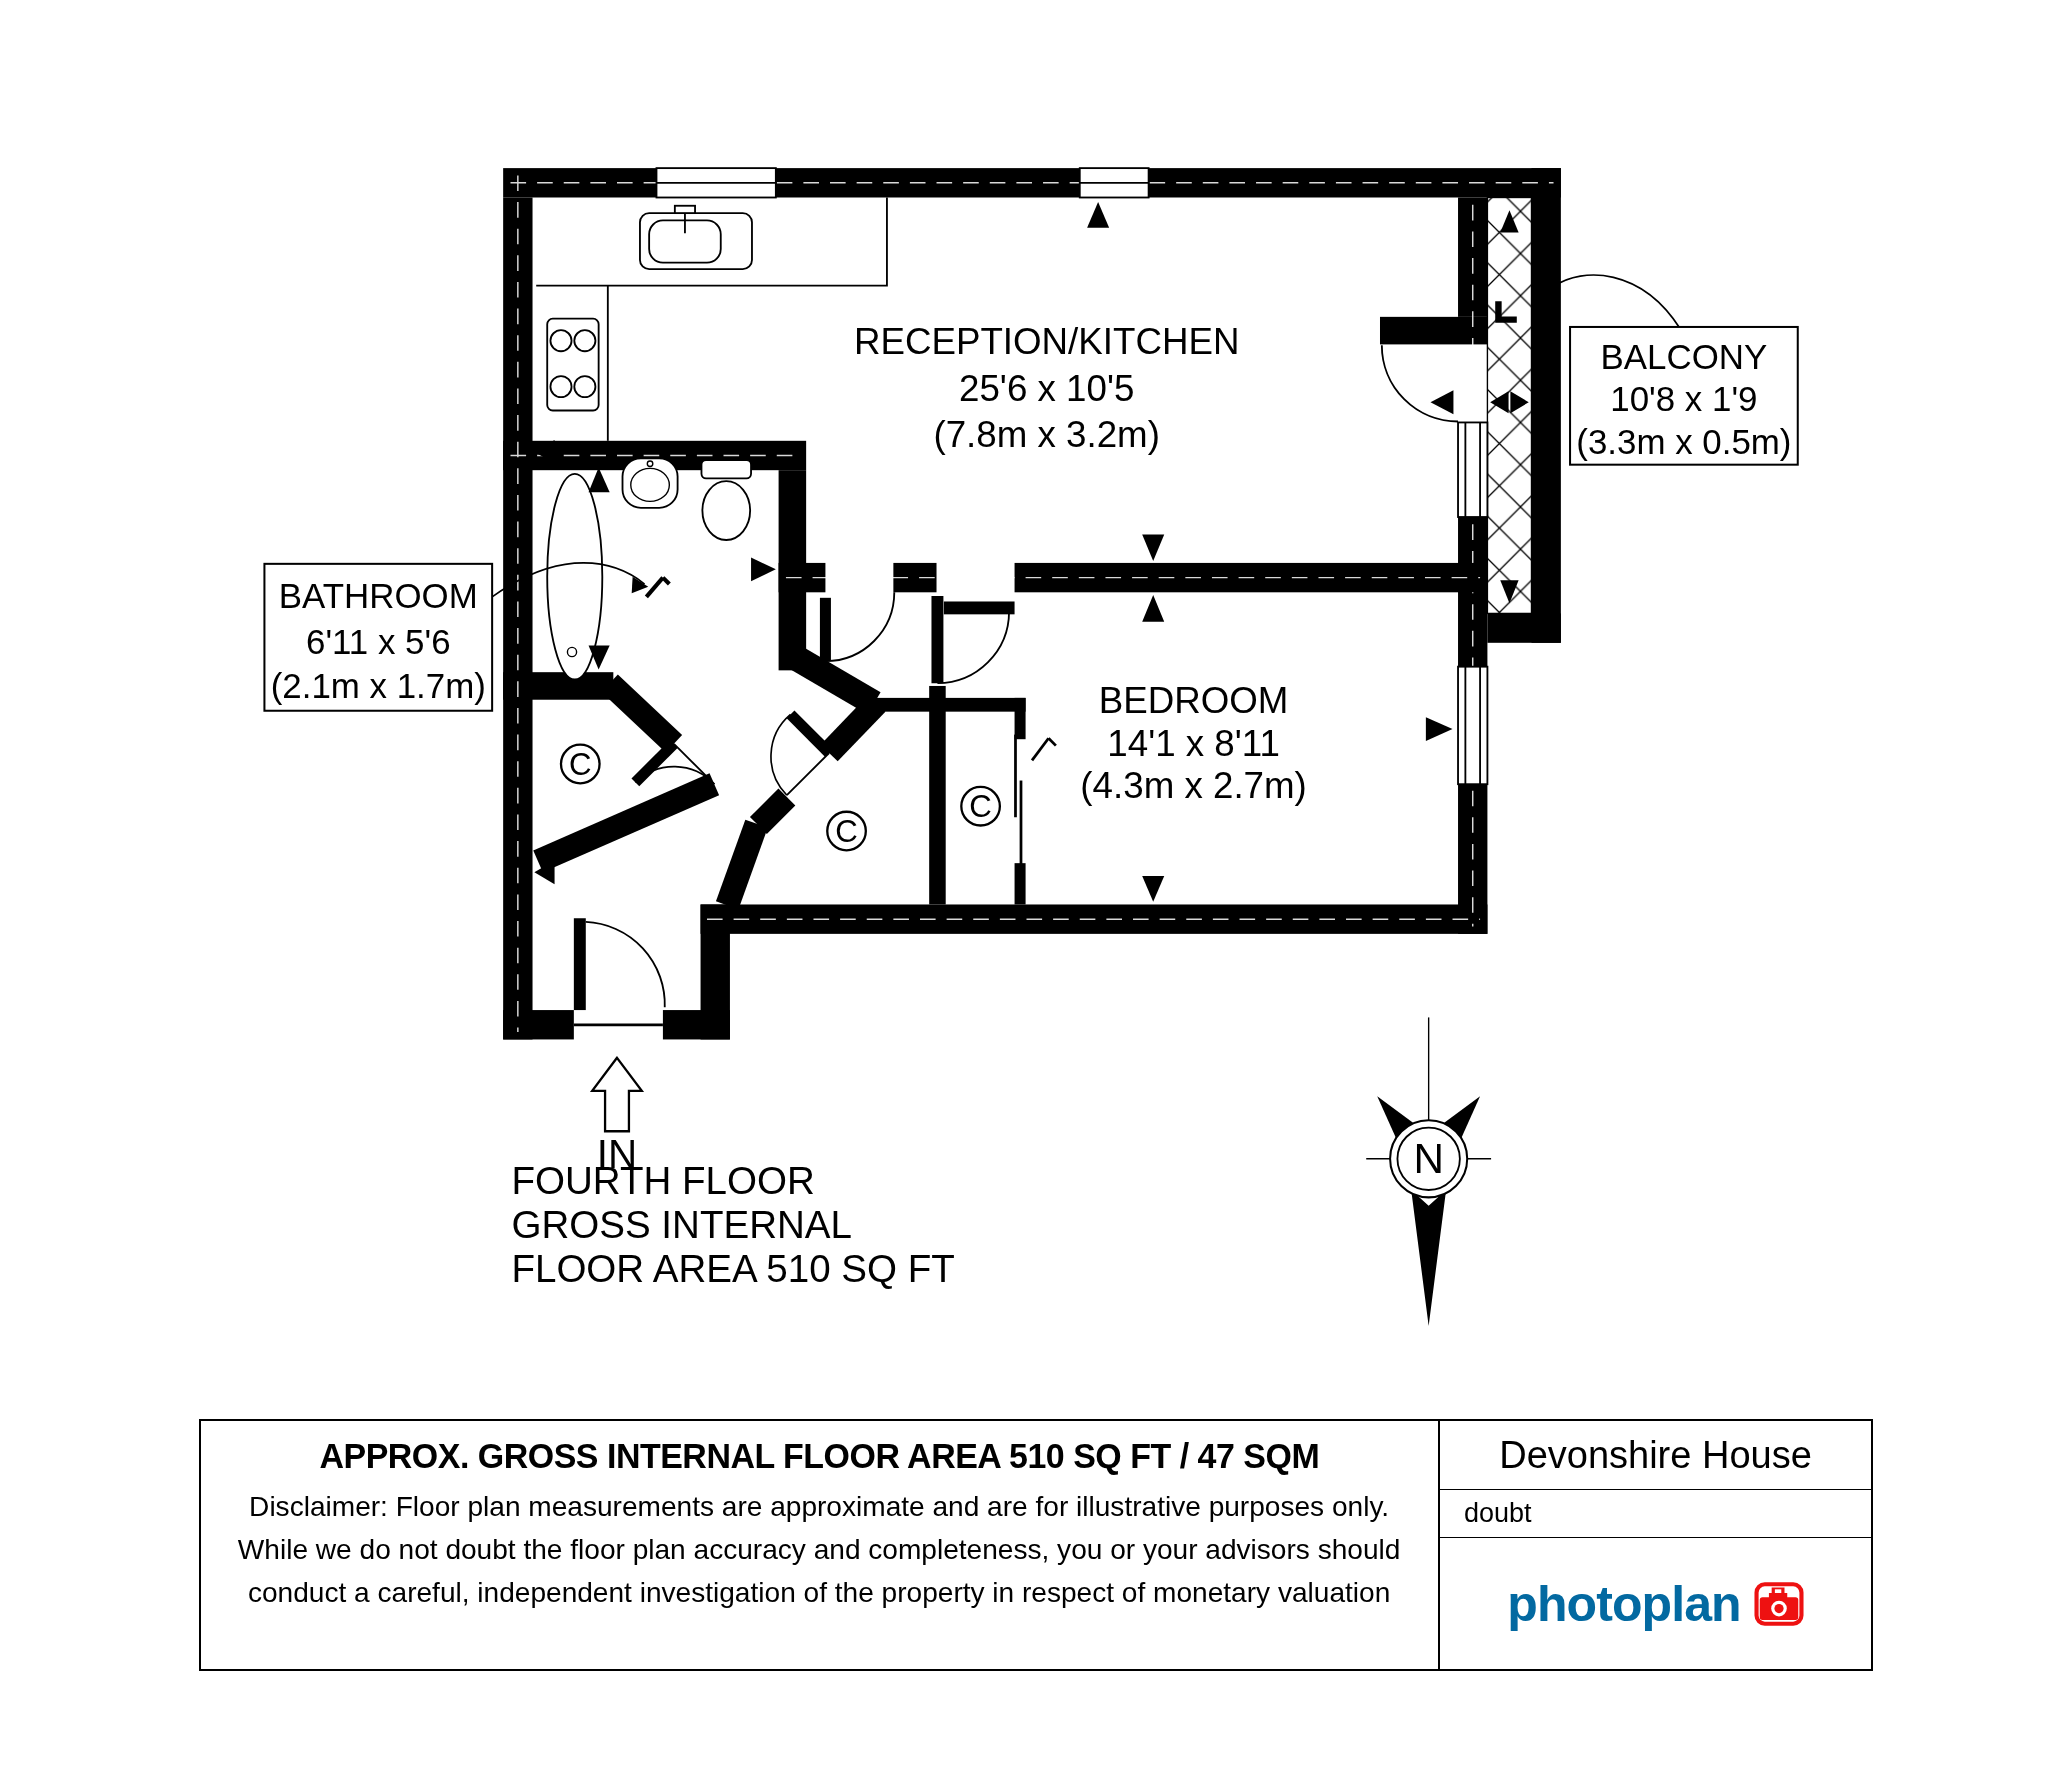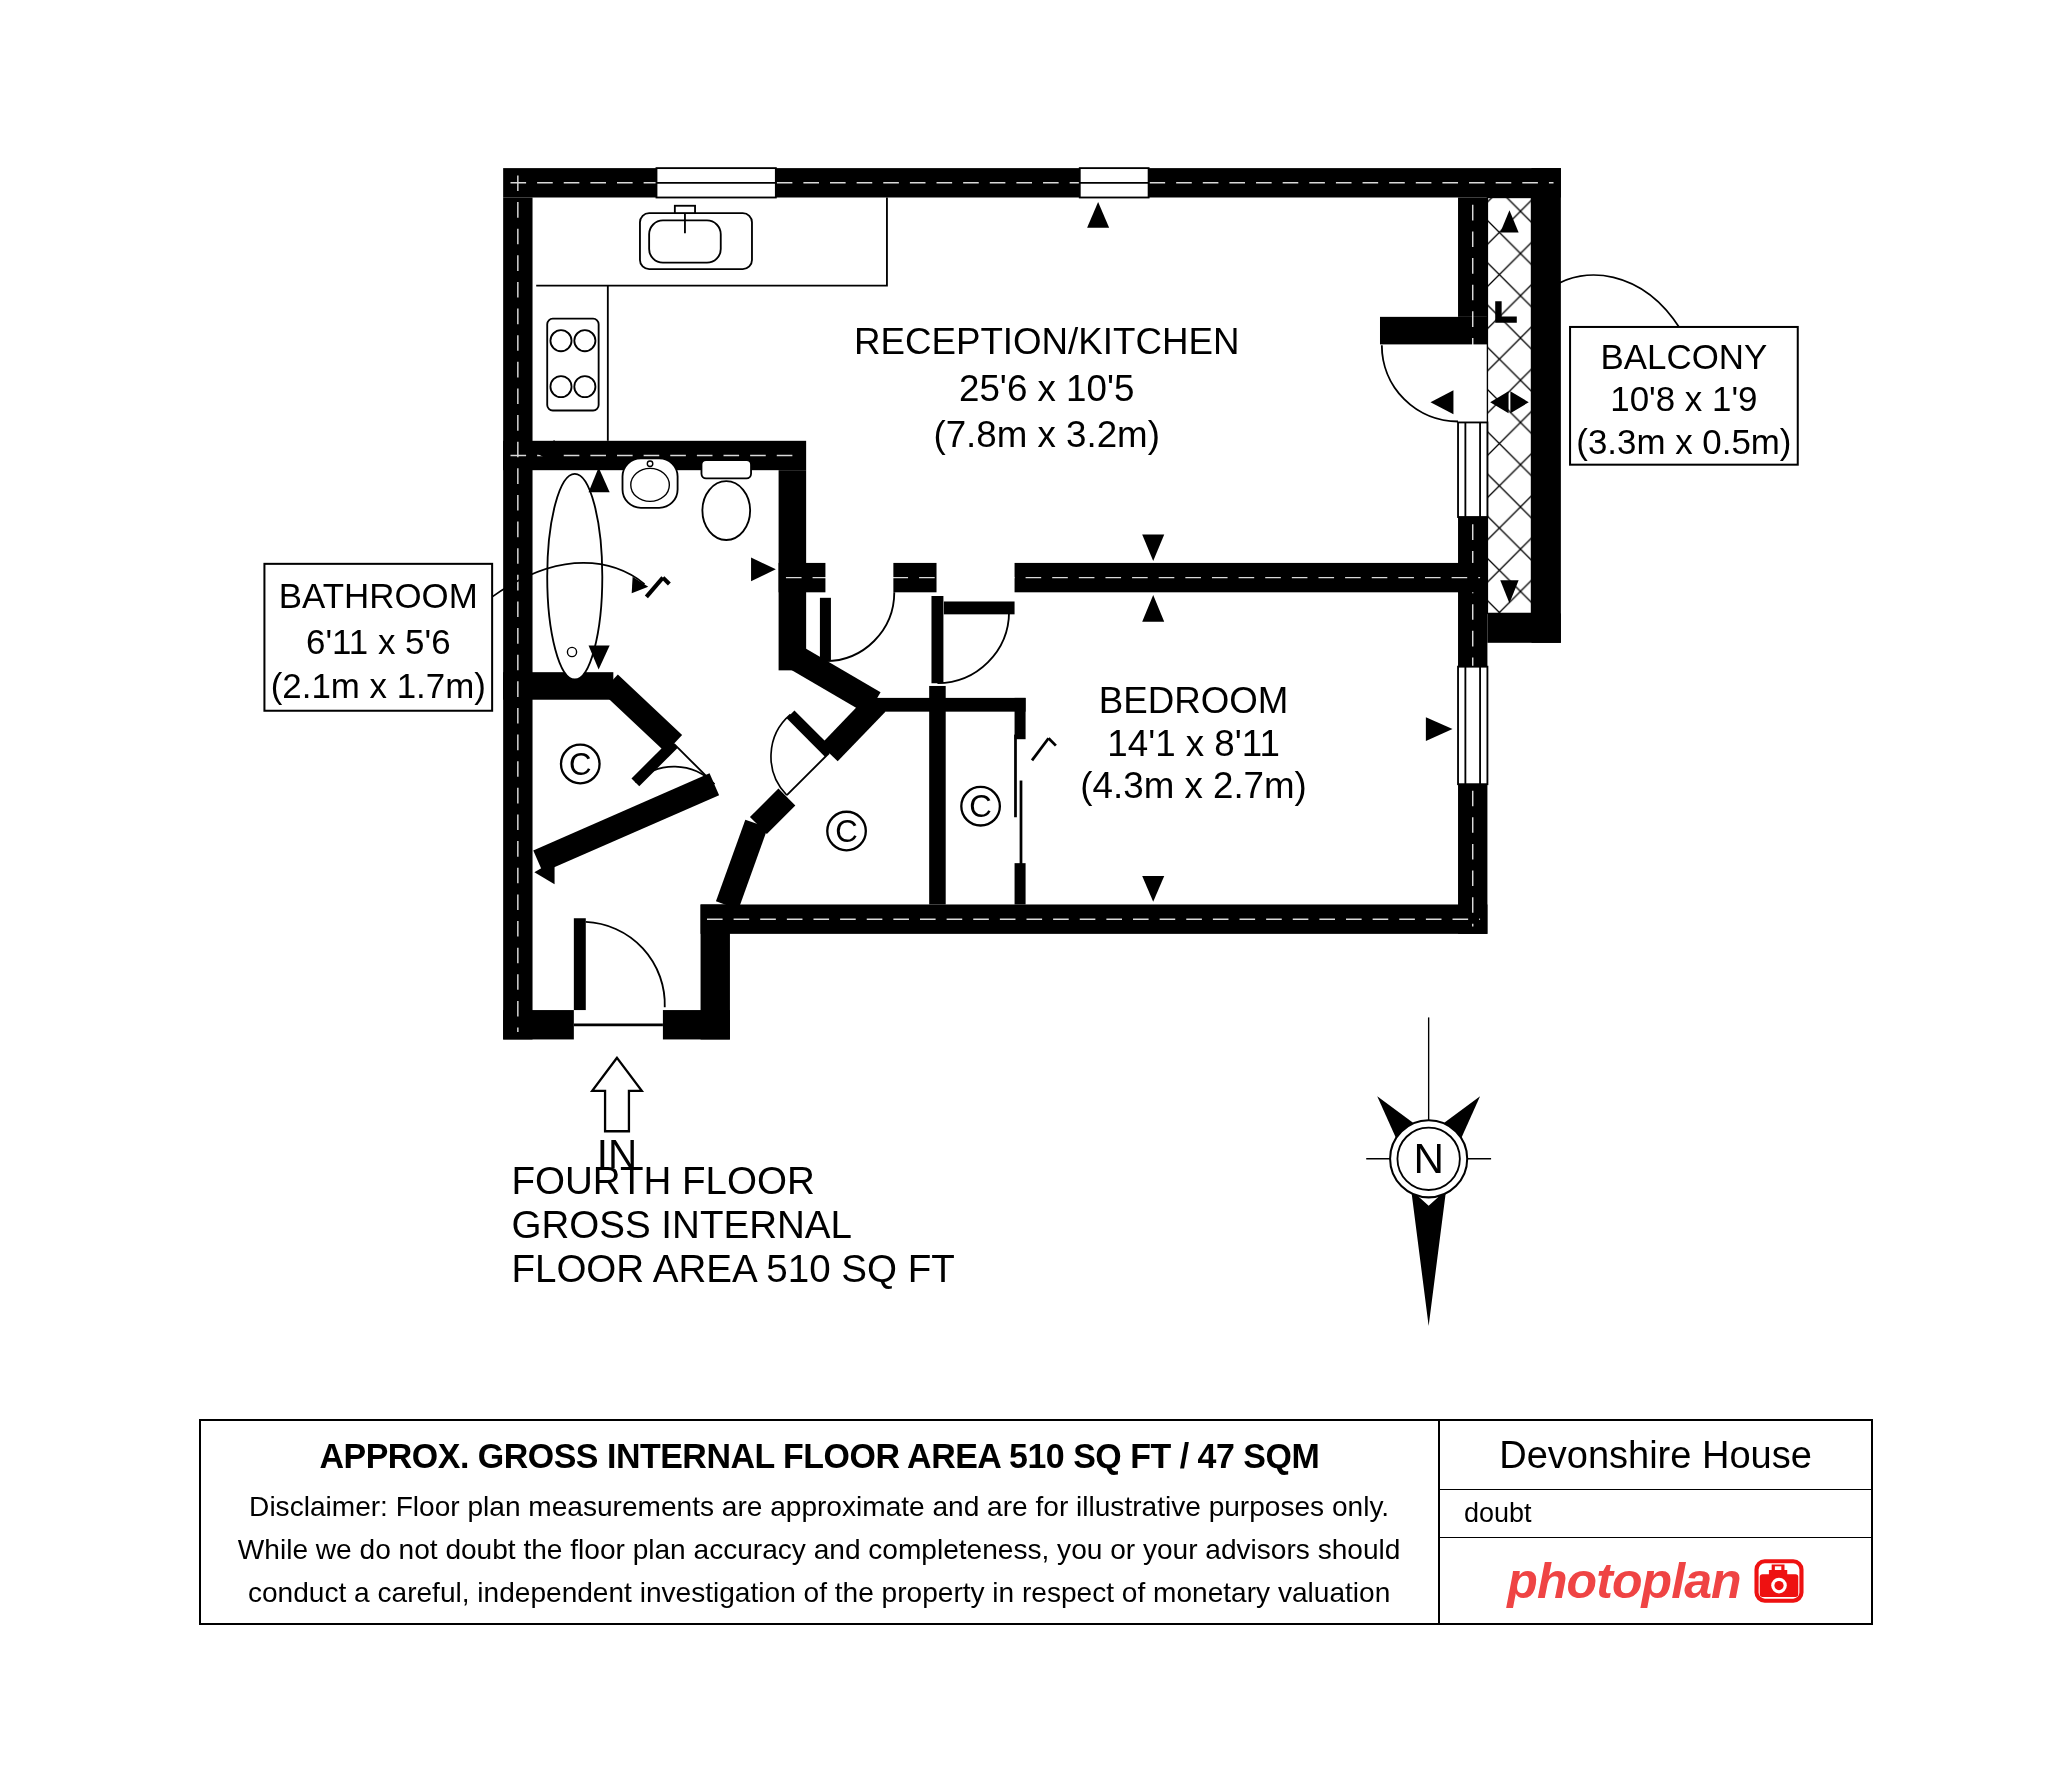--- a/index.html
+++ b/index.html
@@ -3,37 +3,37 @@
 <meta charset="utf-8">
 <style>
   html,body{margin:0;padding:0;background:#fff;}
   .canvas{
     position:relative;width:2053px;height:1786px;background:#fff;
     font-family:"Liberation Sans", sans-serif;color:#000;overflow:hidden;
   }
   svg text{font-family:"Liberation Sans", sans-serif;fill:#000;}
   .plan-svg{position:absolute;left:0;top:0;}
   
-  .footer{position:absolute;left:199px;top:1419px;width:1674px;height:206px;
+  .footer{position:absolute;left:199px;top:1419px;width:1674px;height:252px;
           border:2.3px solid #000;display:flex;box-sizing:border-box;justify-content:center;}
   .footer-left{width:1239px;box-sizing:border-box;border-right:2.3px solid #000;
                display:flex;flex-direction:column;align-items:center;}
   .area-title{margin-top:14.7px;font-size:35px;font-weight:bold;letter-spacing:-0.5px;
               transform:scaleX(.97);white-space:nowrap;}
   .disclaimer{margin-top:9.2px;text-align:center;font-size:28.5px;line-height:43px;
               transform:scaleX(.985);white-space:nowrap;}
   .footer-right{flex:1;display:flex;flex-direction:column;box-sizing:border-box;}
   .fr-row1{height:69px;display:flex;align-items:center;justify-content:center;
            font-size:38px;border-bottom:1.8px solid #000;box-sizing:border-box;}
   .fr-row2{height:48px;display:flex;align-items:center;border-bottom:1.8px solid #000;
            box-sizing:border-box;position:relative;}
   .date-label{font-size:27px;margin-left:24px;}
   .date-value{position:absolute;left:0;right:0;text-align:center;font-size:32px;}
   .fr-row3{flex:1;display:flex;align-items:center;justify-content:center;gap:13px;}
-  .brand-text{font-size:50px;font-weight:bold;letter-spacing:-0.9px;color:#ef4444;font-style:italic;}
+  .brand-text{font-size:50px;font-weight:bold;letter-spacing:-0.9px;color:#0369a1;}
 </style>
 </head>
 <body>
 
 <div class="canvas">
 
 <svg class="plan-svg" width="2053" height="1786" viewBox="0 0 2236 1945">
   <defs>
     <pattern id="hatch" width="46" height="46" patternUnits="userSpaceOnUse">
       <path d="M0 0 L46 46 M46 0 L0 46" stroke="#000" stroke-width="1.4" fill="none"></path>

